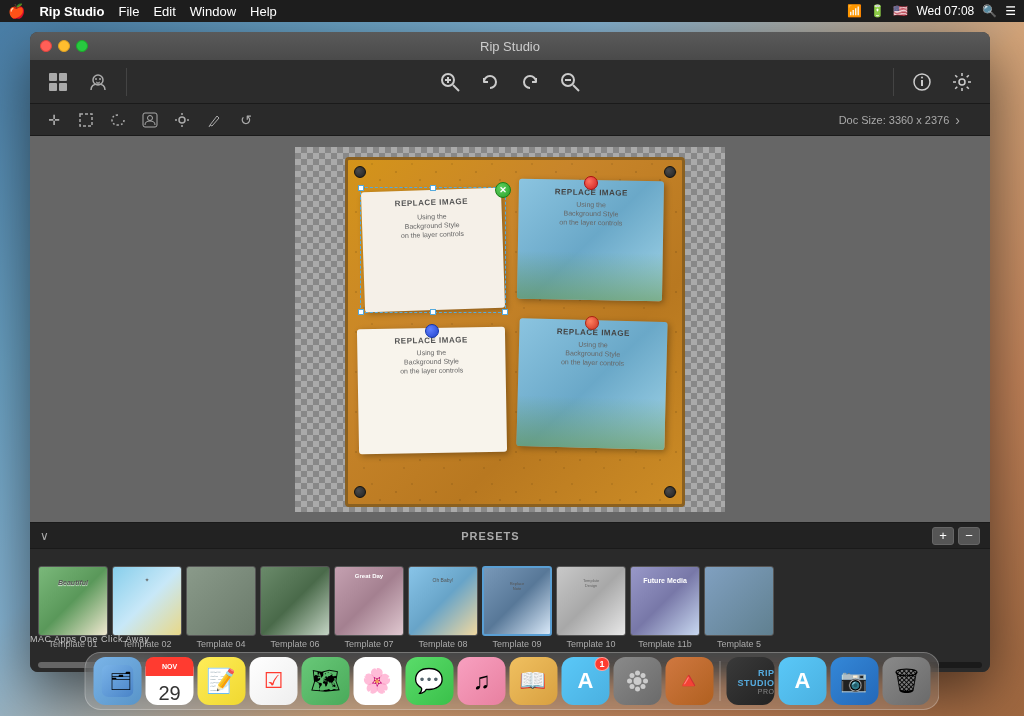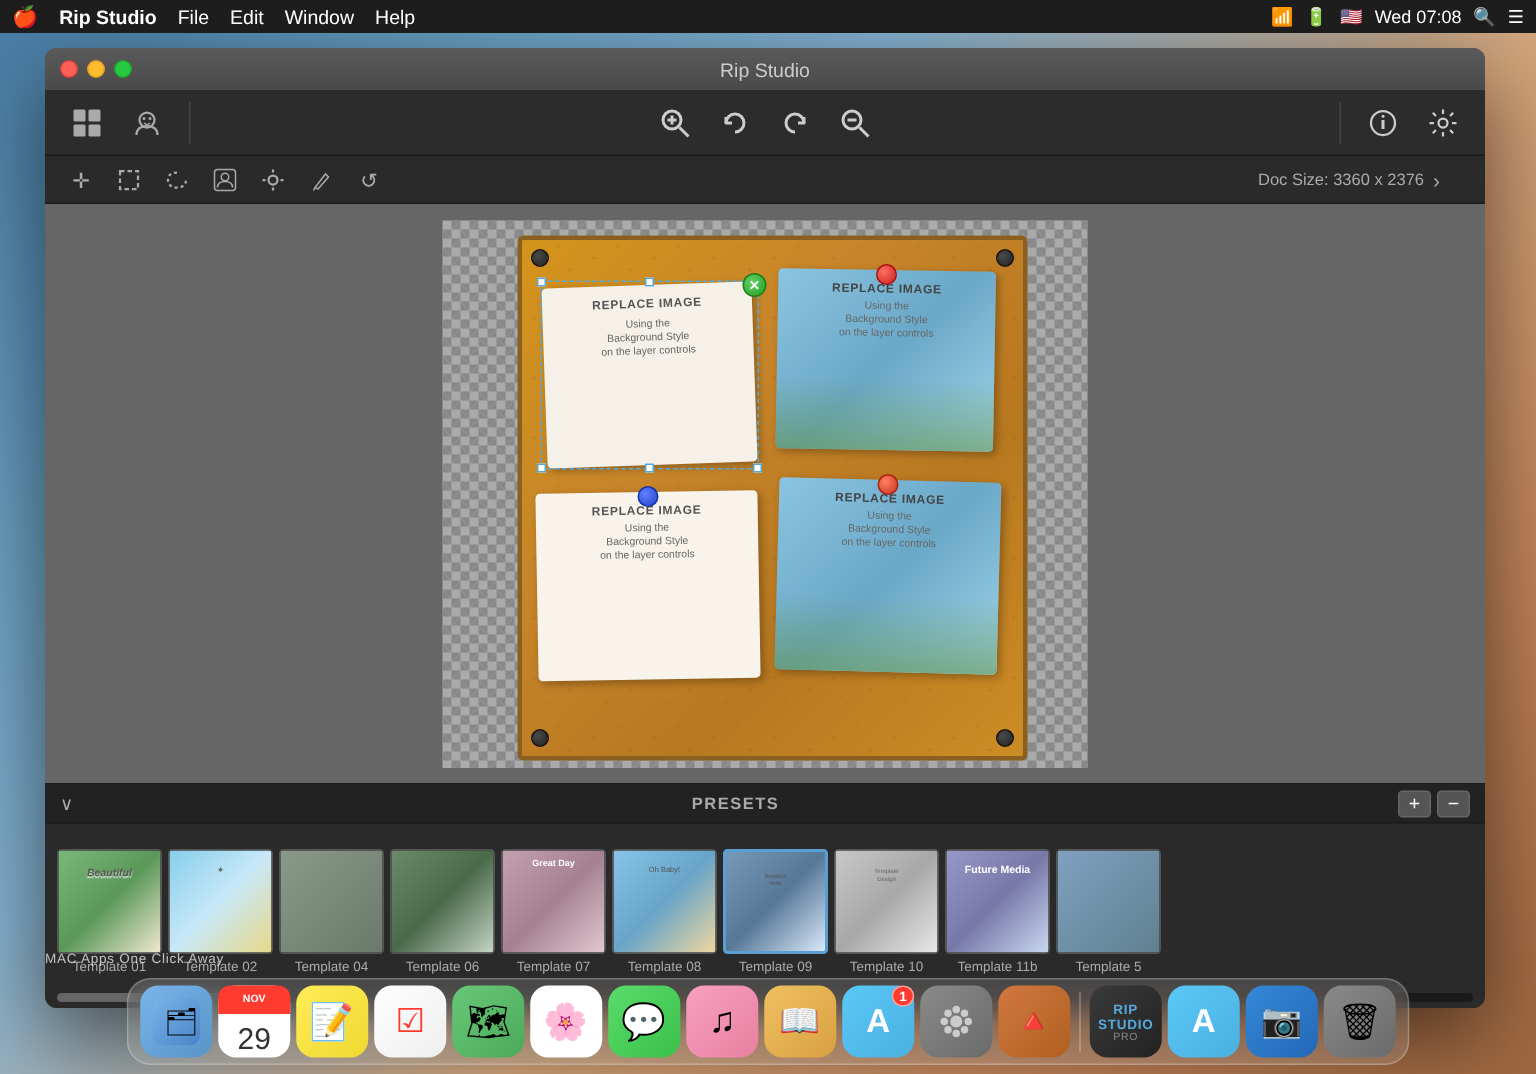--- a/index.html
+++ b/index.html
@@ -893,21 +893,21 @@
         <circle cx="20.5" cy="20.5" r="2.5" fill="#ccc"></circle>
       </svg>
     </div>
 
     <div class="dock-icon di-digitalcolor">
       <span style="font-size:22px;">🔺</span>
     </div>
     <div class="dock-sep"></div>
 
     <div class="dock-icon di-ripstudio">
-      <div style="display:flex; flex-direction:column; align-items:center; justify-content:center; width:100%; height:100%;">
+      <div style="display:flex; flex-direction:column; align-items:flex-end; justify-content:center; width:100%; height:100%;">
         <div style="color:#5ad; font-size:9px; font-weight:bold; letter-spacing:0.5px;">RIP</div>
         <div style="color:#5ad; font-size:9px; font-weight:bold; letter-spacing:0.5px;">STUDIO</div>
         <div style="color:#888; font-size:7px; letter-spacing:0.5px;">PRO</div>
       </div>
     </div>
 
     <div class="dock-icon di-appstore2">
       <span style="font-size:22px; color:white; font-weight:bold;">A</span>
     </div>
 

